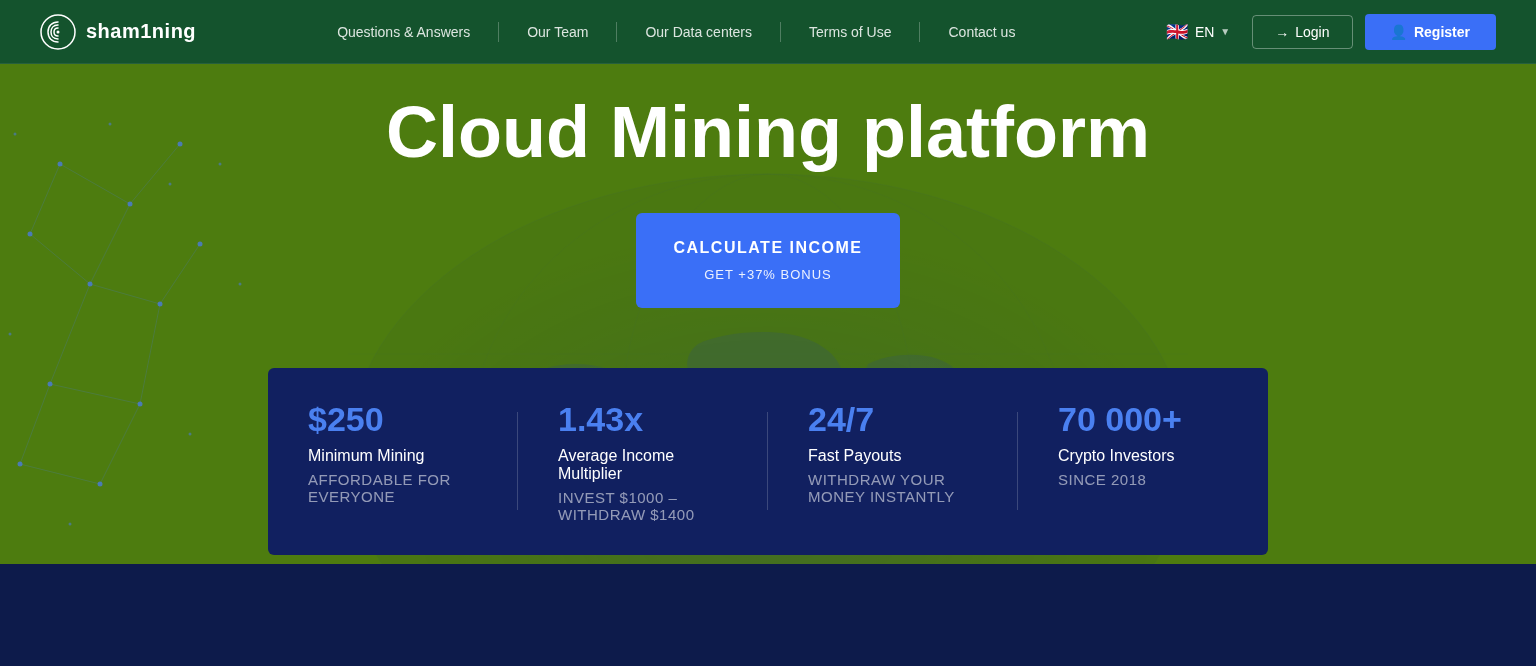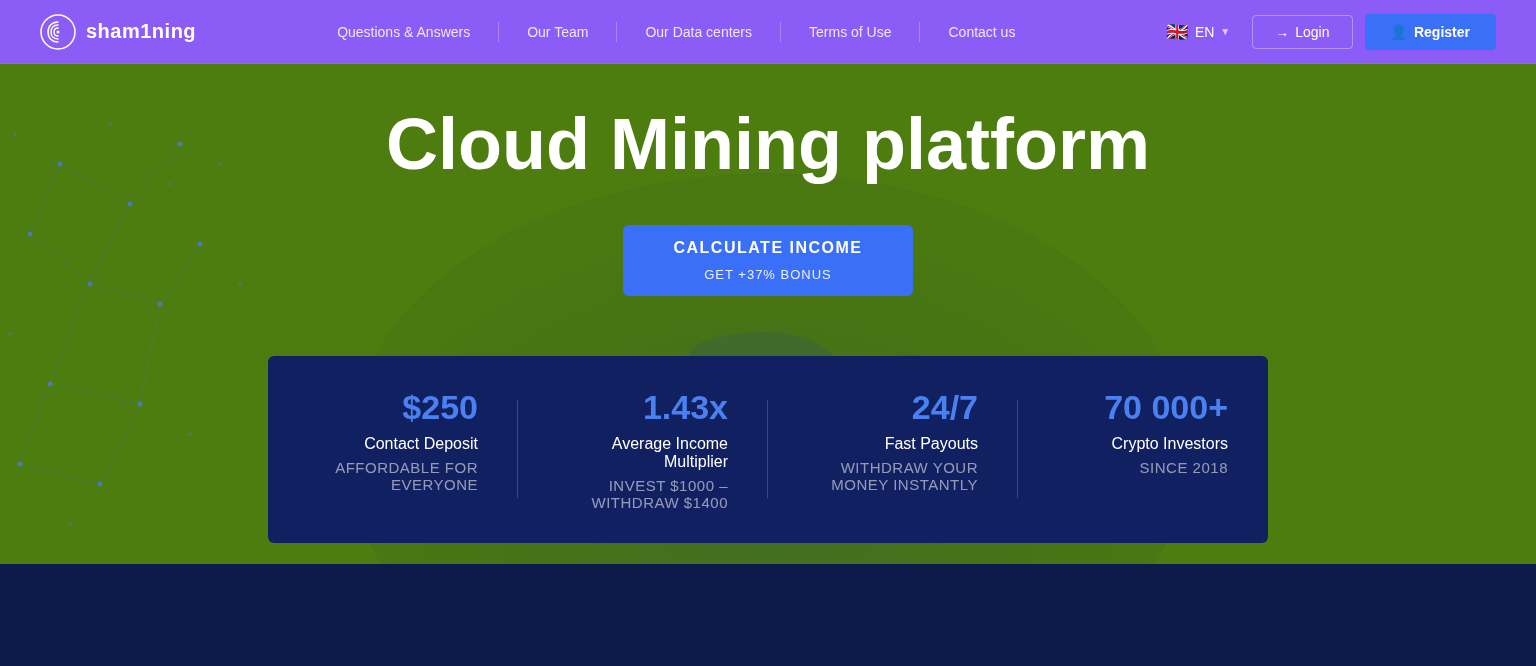--- a/index.html
+++ b/index.html
@@ -12,21 +12,21 @@
       overflow-x: hidden;
     }
 
     
     .header {
       display: flex;
       align-items: center;
       justify-content: space-between;
       padding: 0 40px;
       height: 64px;
-      background-color: #8b5cf6;
+      background-color: #14532d;
       border-bottom: 1px solid rgba(255,255,255,0.08);
       position: relative;
       z-index: 10;
     }
     .logo-area {
       display: flex;
       align-items: center;
       gap: 10px;
       text-decoration: none;
     }
@@ -140,24 +140,24 @@
       z-index: 2;
       margin-bottom: 40px;
     }
 
     .cta-button {
       position: relative;
       z-index: 2;
       background: #3a6ff7;
       border: none;
       color: #fff;
-      padding: 0;
+      padding: 12px;
       border-radius: 6px;
       cursor: pointer;
-      width: 290px;
+      width: 264px;
       text-align: center;
       overflow: hidden;
     }
     .cta-button .cta-main {
       display: block;
       font-size: 16px;
       font-weight: 700;
       letter-spacing: 1.5px;
       padding: 14px 20px 6px;
       text-transform: uppercase;
@@ -177,21 +177,20 @@
       width: 100%;
       max-width: 1000px;
       margin: 0 auto;
       position: relative;
       z-index: 5;
       display: flex;
       align-items: stretch;
       border-radius: 6px;
       margin-top: 60px;
       padding: 32px 0;
-      text-align: right;
     }
 
     .stat-item {
       flex: 1;
       padding: 0 40px;
       position: relative;
     }
     .stat-item:not(:last-child)::after {
       content: '';
       position: absolute;
@@ -365,21 +364,21 @@
       <h1 class="hero-title">Cloud Mining platform</h1>
 
       <button class="cta-button">
         <span class="cta-main">CALCULATE INCOME</span>
         <span class="cta-sub">GET +37% BONUS</span>
       </button>
 
       <div class="stats-bar">
         <div class="stat-item">
           <div class="stat-value">$250</div>
-          <div class="stat-label">Contact Deposit</div>
+          <div class="stat-label">Minimum Mining</div>
           <div class="stat-sublabel">AFFORDABLE FOR EVERYONE</div>
         </div>
         <div class="stat-item">
           <div class="stat-value">1.43x</div>
           <div class="stat-label">Average Income Multiplier</div>
           <div class="stat-sublabel">INVEST $1000 – WITHDRAW $1400</div>
         </div>
         <div class="stat-item">
           <div class="stat-value">24/7</div>
           <div class="stat-label">Fast Payouts</div>

